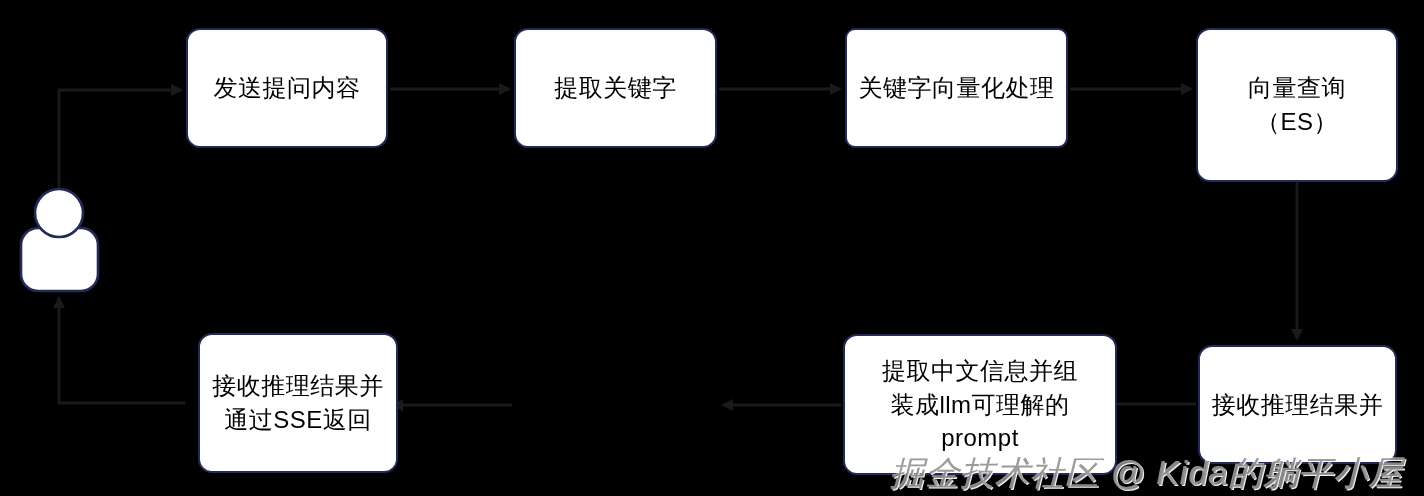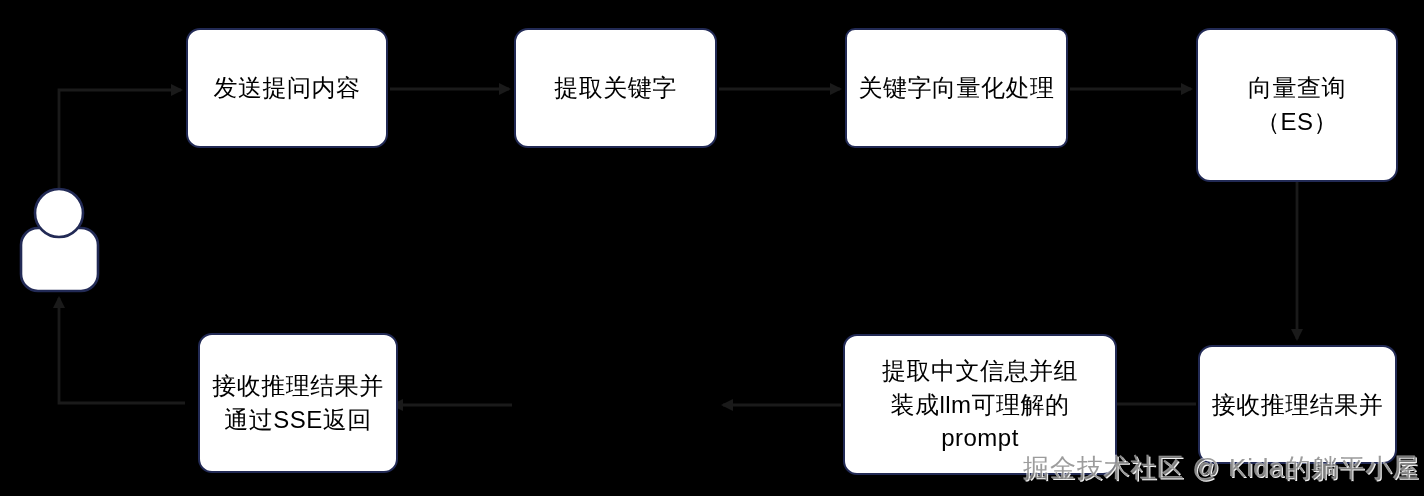--- a/index.html
+++ b/index.html
@@ -34,27 +34,28 @@
   .node-label {
     font-size: 24px;
     line-height: 1.4;
     color: #000000;
     white-space: pre-line;
     letter-spacing: 0.5px;
   }
   .watermark {
     position: absolute;
     top: 451px;
-    right: 4px;
-    font-size: 26px;
+    right: 20px;
+    font-size: 34px;
     letter-spacing: 1px;
     color: rgba(134, 134, 134, 0.82);
     text-shadow: 1px 1px 0 rgba(255,255,255,0.95), -1px -1px 0 rgba(255,255,255,0.55);
     z-index: 5;
     white-space: nowrap;
+    font-style: italic;
   }
 </style>
 </head>
 <body>
 
 <div class="canvas">
 
   <svg class="connector-layer" viewBox="0 0 1424 496">
     <defs>
       <marker id="arrow" markerUnits="userSpaceOnUse" markerWidth="18" markerHeight="16" refX="10" refY="7" orient="auto">

